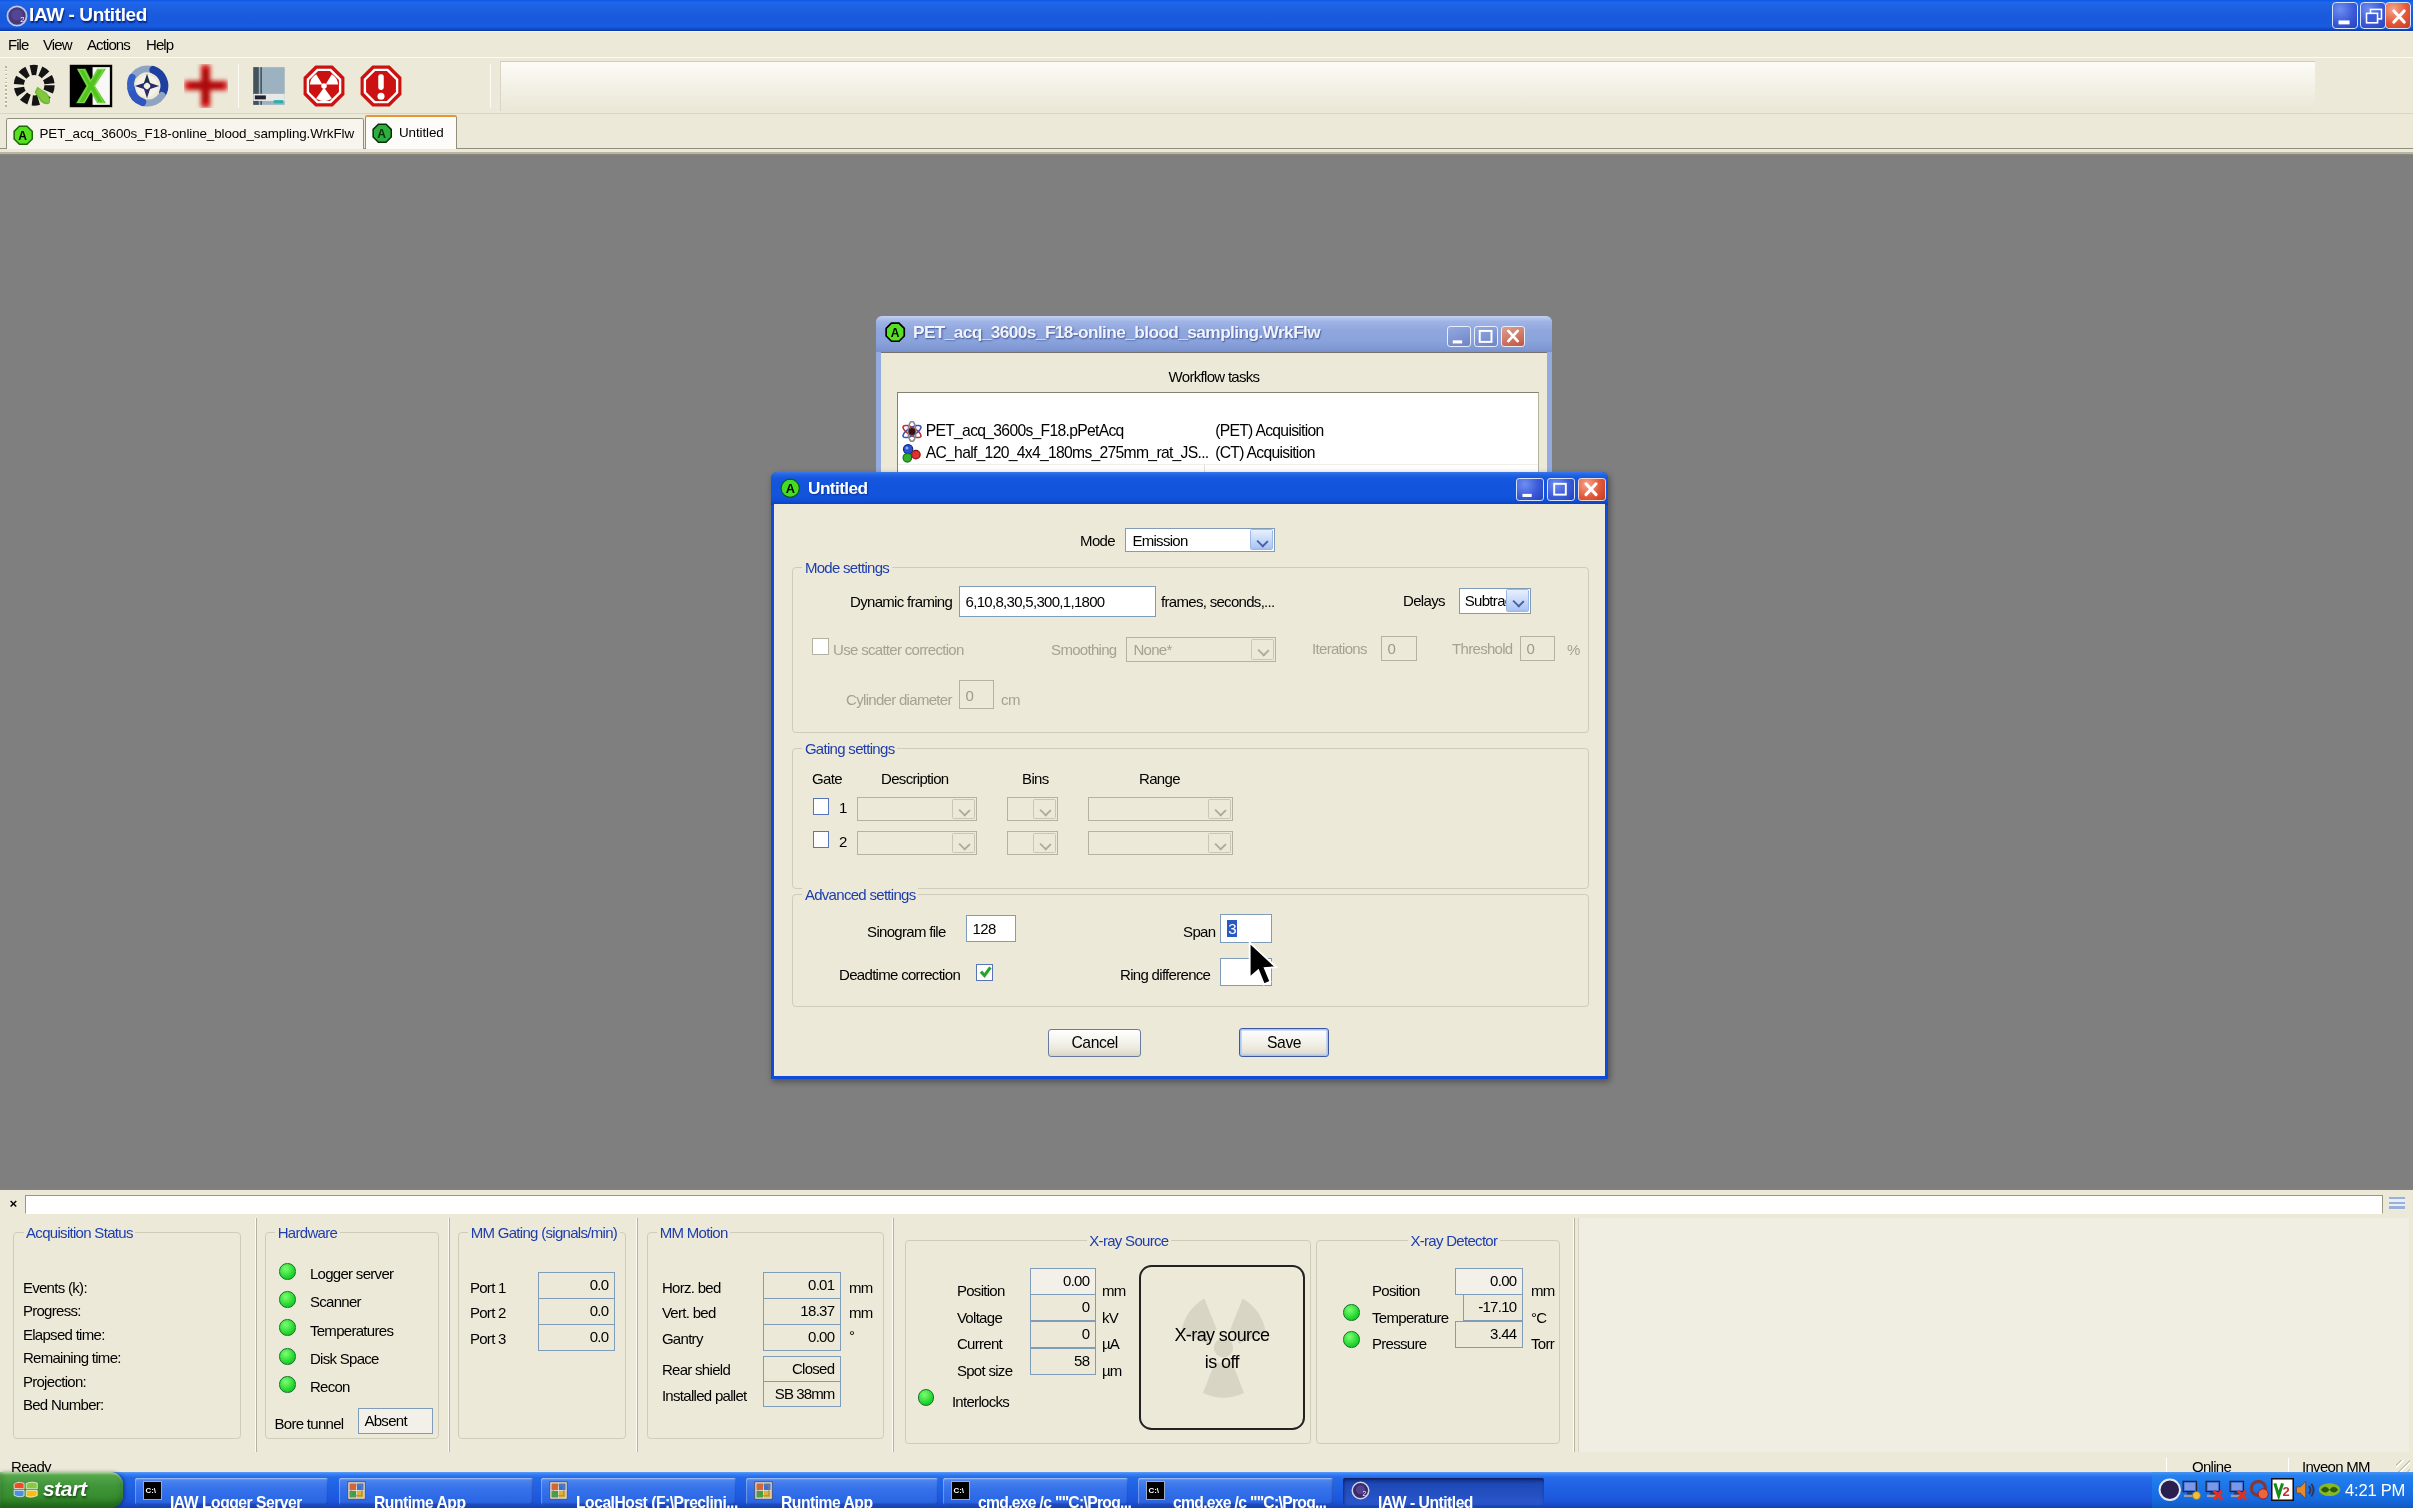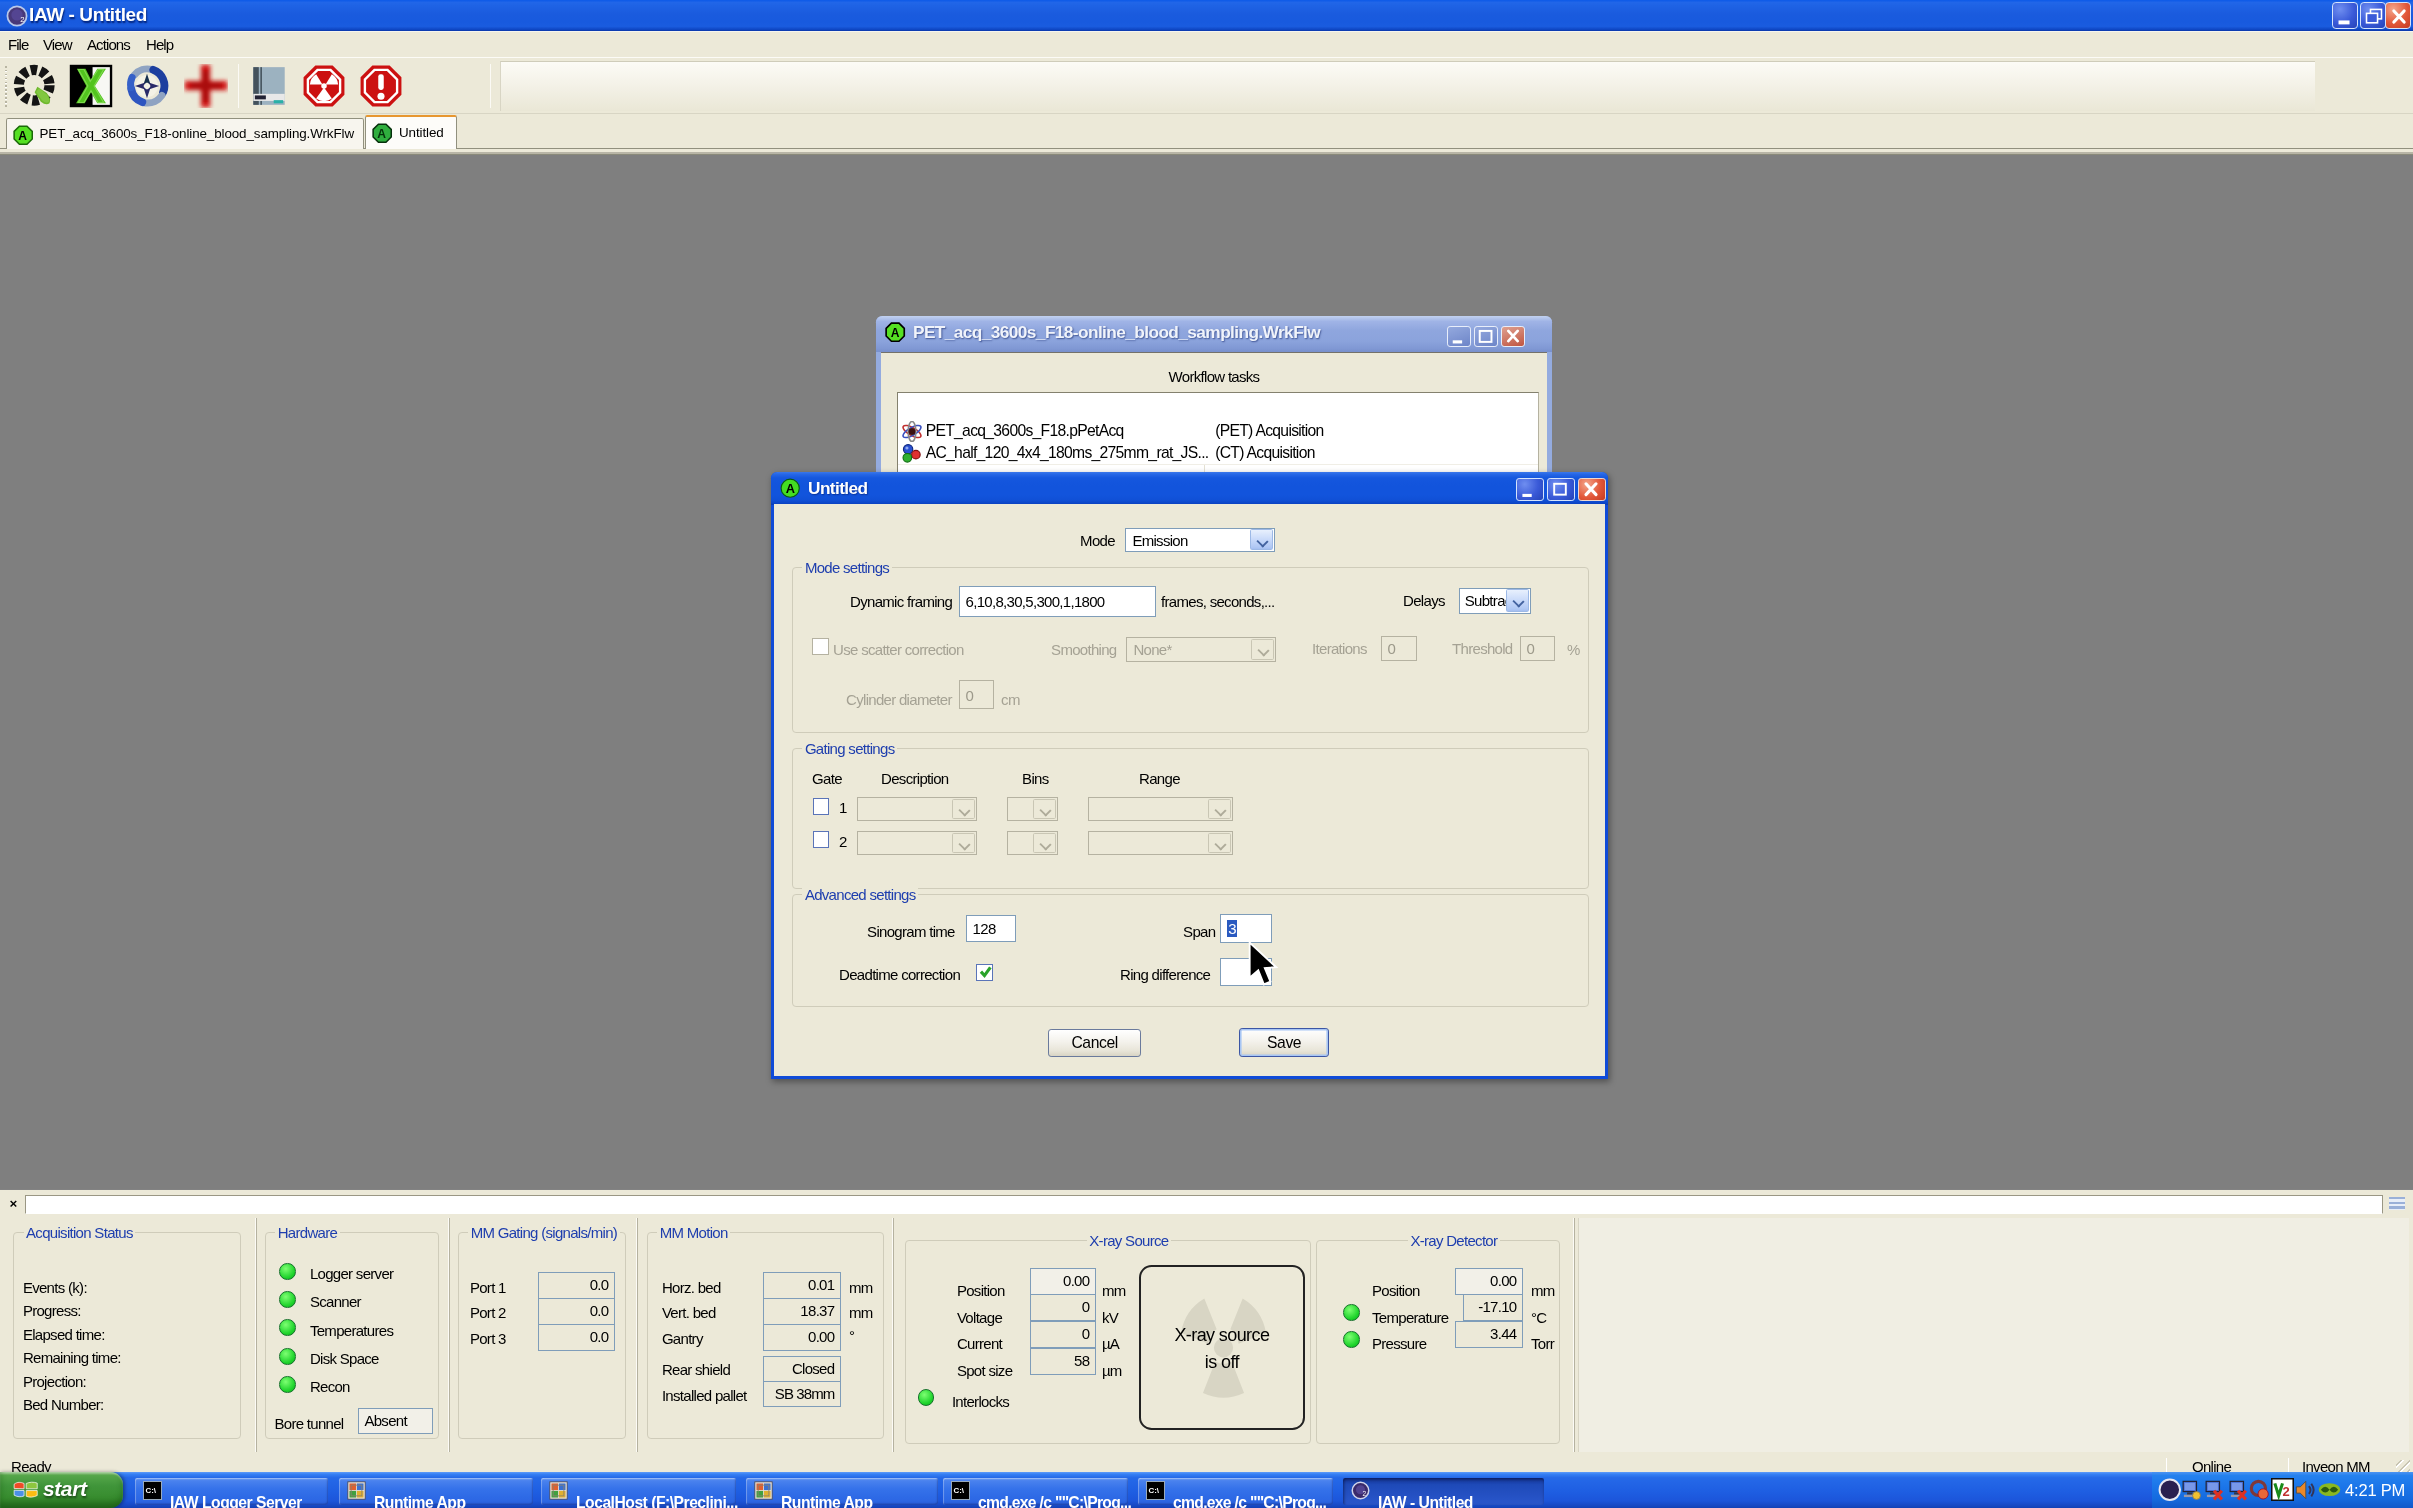--- a/index.html
+++ b/index.html
@@ -391,21 +391,21 @@
         <div class="combo dis" style="left:214px; top:82px; width:51px; height:23.6px;">
             <div class="cbtn"></div>
           </div>
         <div class="combo dis" style="left:295px; top:82px; width:145px; height:23.6px;">
             <div class="cbtn"></div>
           </div>
       </div>
 
       <div class="gb" style="left:18px; top:390px; width:797px; height:113px;">
         <div class="gbl">Advanced settings</div>
-        <div class="lbl" style="left:74px; top:28px; font-size:15px;">Sinogram time</div>
+        <div class="lbl" style="left:74px; top:28px; font-size:15px;">Sinogram file</div>
         <div class="tbx" style="left:173px; top:20.4px; width:50px; height:27px;">
             <span class="v" style="font-size:15px; top:3.9px;">128</span>
           </div>
         <div class="lbl" style="left:390px; top:27.5px; font-size:15px;">Span</div>
         <div class="tbx" style="left:427px; top:19px; width:52px; height:29px;">
             <span class="v" style="font-size:15px; top:4.7px; background:#2a5ac0; color:#fff; padding:0 1.6px;">3</span>
           </div>
         <div class="lbl" style="left:46px; top:71px; font-size:15px;">Deadtime correction</div>
         <div class="cbx" style="left:183px; top:69px;"></div>
         <svg style="position:absolute; left:184px; top:68px;" width="17.3" height="17.3" viewBox="0 0 22 22">

